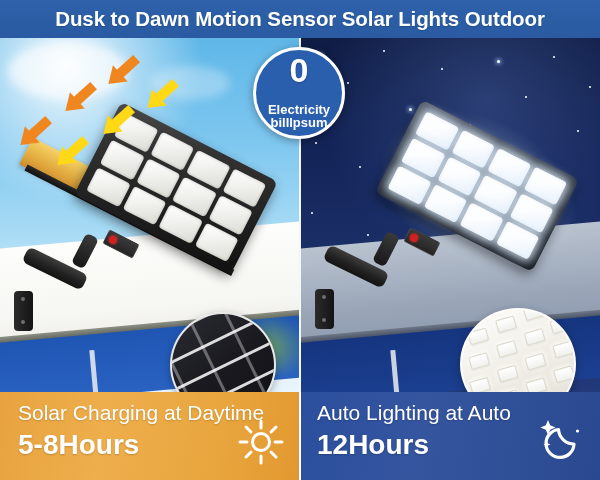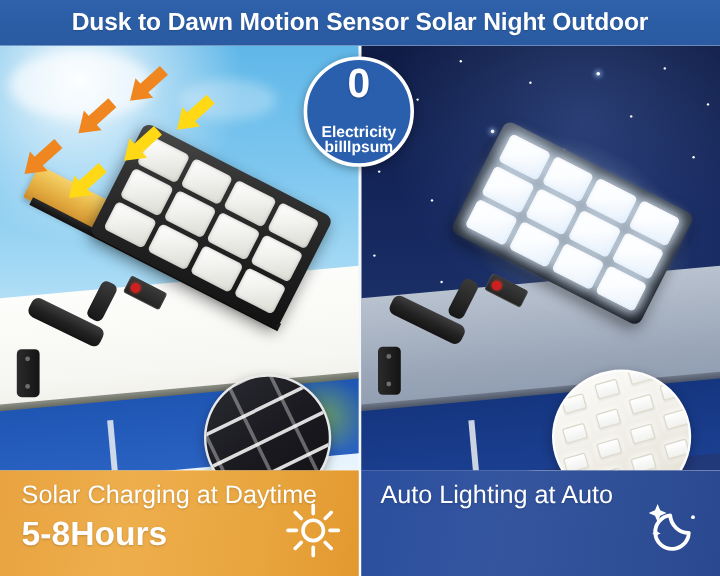--- a/index.html
+++ b/index.html
@@ -201,21 +201,21 @@
   .banner-line2 { font-size:28px; font-weight:bold; line-height:1.15; margin-top:4px;
                   text-shadow:0 1px 2px rgba(0,0,0,.2); }
   .banner-icon { position:absolute; right:14px; bottom:14px; }
 </style>
 </head>
 <body>
 
 <div class="poster">
 
   <div class="header">
-    <div class="header-title">Dusk to Dawn Motion Sensor Solar Night Outdoor</div>
+    <div class="header-title">Dusk to Dawn Motion Sensor Solar Lights Outdoor</div>
   </div>
 
   <div class="scenes">
 
     <div class="scene scene-day">
       <div class="sky-day"></div>
       <div class="cloud c1"></div>
       <div class="cloud c2"></div>
       <div class="cloud c3"></div>
       <div class="cloud c4"></div>
@@ -413,20 +413,21 @@
           <line x1="9" y1="9" x2="14" y2="14"></line>
           <line x1="34" y1="34" x2="39" y2="39"></line>
           <line x1="39" y1="9" x2="34" y2="14"></line>
           <line x1="14" y1="34" x2="9" y2="39"></line>
         </g>
       </svg>
     </div>
 
     <div class="banner banner-night">
       <div class="banner-line1">Auto Lighting at Auto</div>
+      <div class="banner-line2">12Hours</div>
       <svg class="banner-icon" width="52" height="52" viewBox="0 0 52 52">
         <path d="M40 30 A14 14 0 1 1 24.5 15.5 A15.5 15.5 0 0 0 40 30 Z" fill="none" stroke="#ffffff" stroke-width="3.2" stroke-linejoin="round"></path>
         <path d="M14 6 L16.2 11.3 L21.5 13.5 L16.2 15.7 L14 21 L11.8 15.7 L6.5 13.5 L11.8 11.3 Z" fill="#ffffff"></path>
         <path d="M13 27 L14.1 29.4 L16.5 30.5 L14.1 31.6 L13 34 L11.9 31.6 L9.5 30.5 L11.9 29.4 Z" fill="#ffffff"></path>
         <circle cx="43.5" cy="17" r="1.6" fill="#ffffff"></circle>
       </svg>
     </div>
 
   </div>
 

